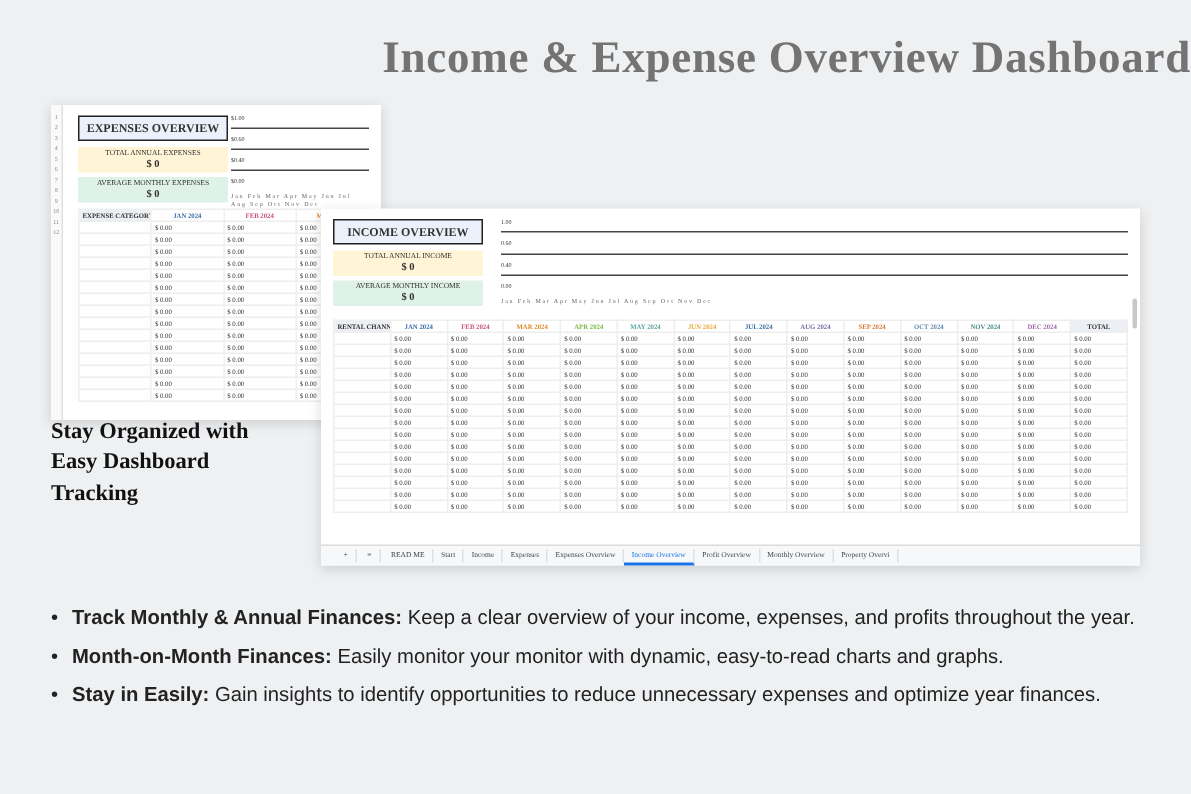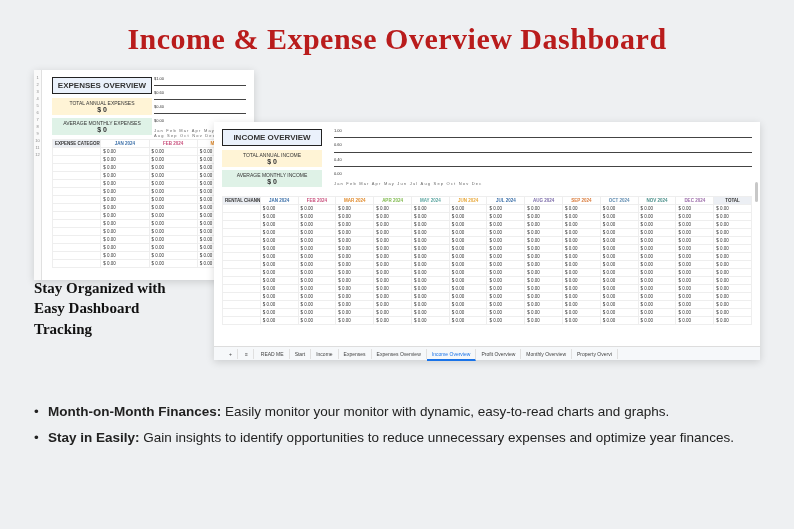--- a/index.html
+++ b/index.html
@@ -5,47 +5,47 @@
   * { box-sizing: border-box; margin: 0; padding: 0; }
   body {
     width: 794px;
     height: 529px;
     background: #eef0f2;
     font-family: Georgia, 'Times New Roman', serif;
     position: relative;
     overflow: hidden;
   }
   .title {
-    text-align: center;
+    text-align: right;
     font-size: 30px;
     font-weight: 700;
-    color: #b91c1c;
+    color: #737373;
     padding: 22px 0 14px 0;
     letter-spacing: 0.5px;
   }
   .sheets-area {
     position: relative;
     height: 290px;
     margin: 0 34px;
   }
   .sheet {
     position: absolute;
     background: #fff;
     box-shadow: 0 2px 8px rgba(0,0,0,0.15);
-    font-family: Liberation Sans, sans-serif;
+    font-family: Liberation Serif, serif;
     font-size: 5px;
     color: #333;
   }
   .sheet-exp {
     left: 0; top: 0;
     width: 220px; height: 210px;
     padding: 5px 8px;
   }
   .sheet-inc {
-    left: 180px; top: 52px;
+    left: 180px; top: 69px;
     width: 546px; height: 238px;
     padding: 5px 8px;
   }
   .ov-title-box {
     border: 1px solid #222;
     background: #eaf1fb;
     font-weight: 700;
     font-size: 8px;
     text-align: center;
     padding: 3px 2px;
@@ -557,15 +557,16 @@
       <span class="tab">≡</span>
       <span id="tabs-slot"><span class="tab">READ ME</span><span class="tab">Start</span><span class="tab">Income</span><span class="tab">Expenses</span><span class="tab">Expenses Overview</span><span class="tab active">Income Overview</span><span class="tab">Profit Overview</span><span class="tab">Monthly Overview</span><span class="tab">Property Overvi</span></span>
     </div>
   </div>
 
 </div>
 
 <div class="tagline">Stay Organized with Easy Dashboard Tracking</div>
 
 <ul class="bullets">
+  <li><b>Track Monthly &amp; Annual Finances:</b><span> Keep a clear overview of your income, expenses, and profits throughout the year.</span></li>
   <li><b>Month-on-Month Finances:</b><span> Easily monitor your monitor with dynamic, easy-to-read charts and graphs.</span></li>
   <li><b>Stay in Easily:</b><span> Gain insights to identify opportunities to reduce unnecessary expenses and optimize year finances.</span></li>
 </ul>
 
 </body></html>

